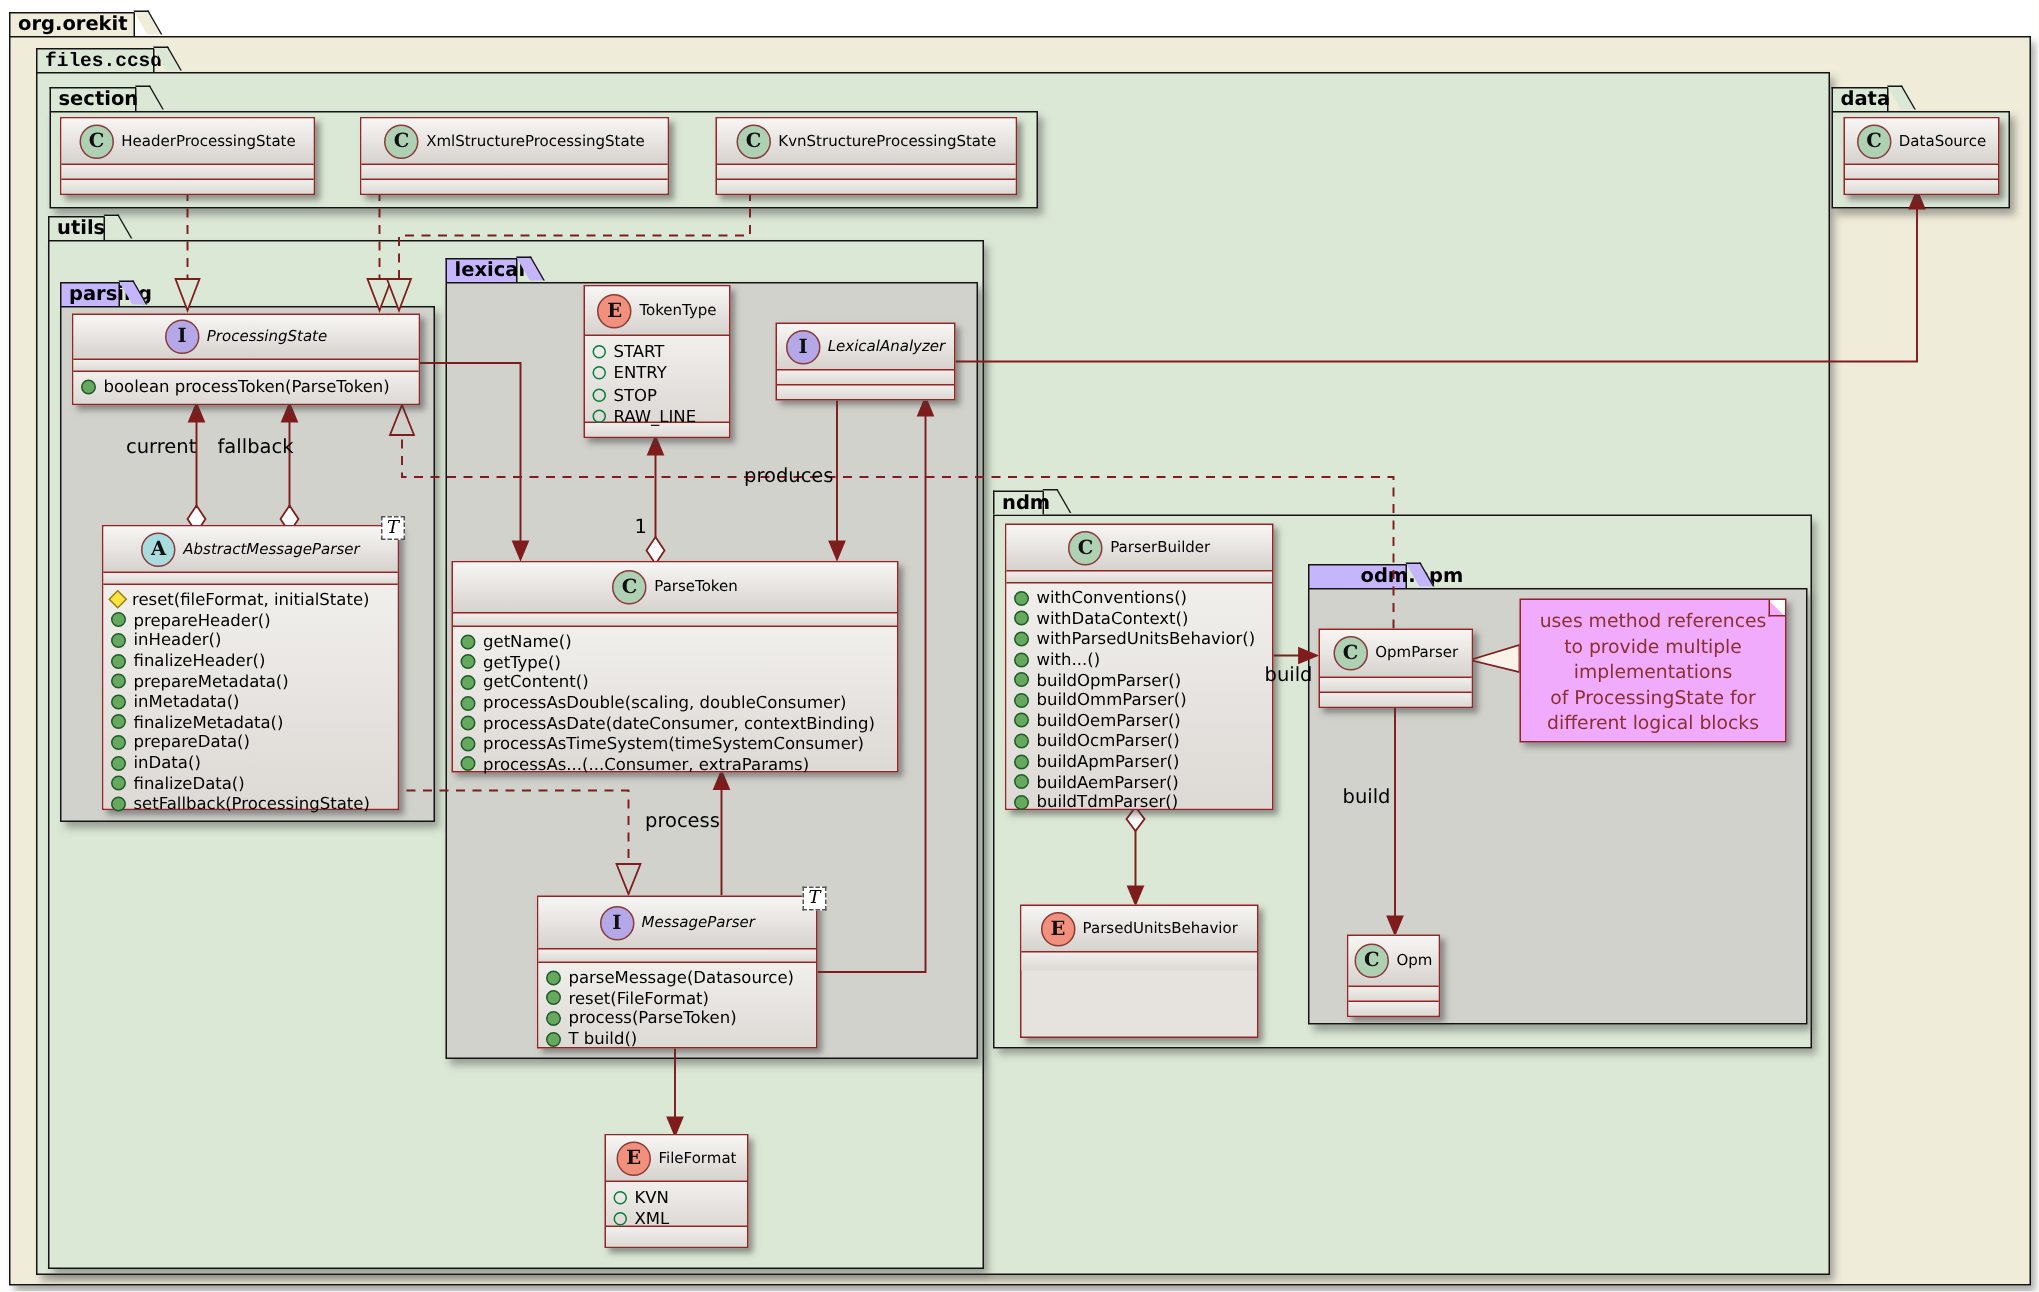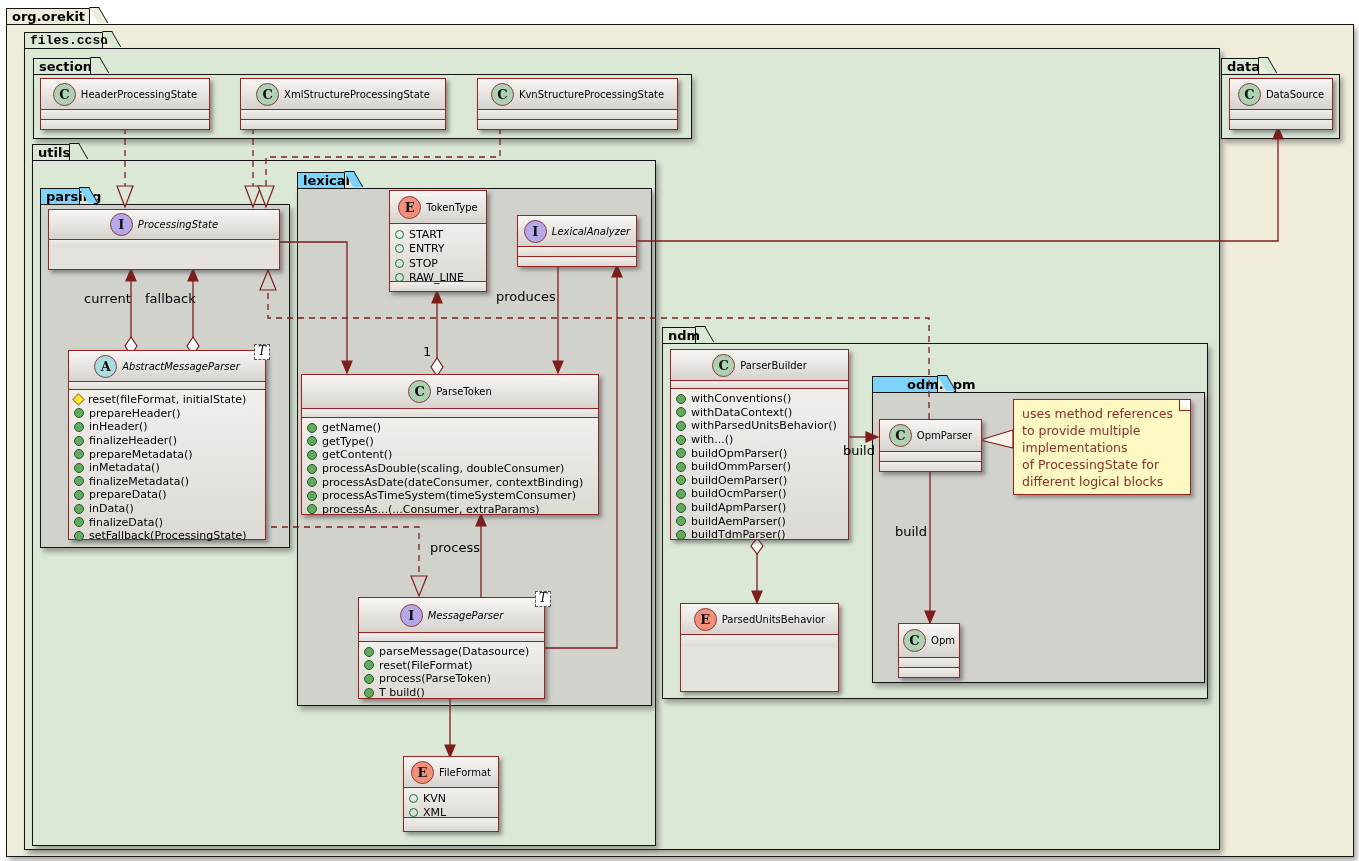--- a/index.html
+++ b/index.html
@@ -5,21 +5,21 @@
   html,body{margin:0;padding:0;background:#ffffff;font-family:"DejaVu Sans",sans-serif;}
   #canvas{position:relative;width:1359px;height:861px;background:#ffffff;overflow:hidden;}
 
   
   .pkg{position:absolute;border:1.6px solid #141414;box-shadow:3px 4px 5px rgba(70,70,70,.45);}
   .pkg.green{background:#dce8d6;}
   .pkg.cream{background:#efecd9;}
   .pkg.gray{background:#d2d2cd;}
   .tab{position:absolute;box-sizing:border-box;border:1.6px solid #141414;border-bottom:none;
        font-weight:bold;font-size:13px;line-height:15px;padding:0 4px 0 5px;color:#000;white-space:nowrap;}
-  .tab.green{background:#dce8d6;} .tab.cream{background:#efecd9;} .tab.gray{background:#7dd3fc;}
+  .tab.green{background:#dce8d6;} .tab.cream{background:#efecd9;} .tab.gray{background:#c4b5fd;}
   .tab::after{content:"";position:absolute;left:100%;top:-1.6px;width:9px;height:100%;
        background:inherit;border-top:1.6px solid #141414;border-right:1.6px solid #141414;
        transform:skewX(30deg);transform-origin:top left;}
 
   
   .cls{position:absolute;border:1.4px solid #952424;box-shadow:3px 3px 4px rgba(60,60,60,.5);
        background:#e6e2de;z-index:7;}
   .ctitle{display:flex;align-items:center;justify-content:center;gap:5px;
        background:linear-gradient(180deg,#f8f6f4,#d6d2ce);height:100%;}
   .crow{box-sizing:border-box;}
@@ -40,22 +40,22 @@
   .mi.protected{width:7px;height:7px;background:#ffe43f;border:1px solid #9a7d1f;transform:rotate(45deg);}
   .gtag{position:absolute;z-index:9;box-sizing:border-box;width:16px;height:16px;background:#fff;
        border:1.3px dashed #555;font-family:"DejaVu Serif",serif;font-style:italic;font-size:12px;
        text-align:center;line-height:13px;color:#000;}
 
   
   #edges{position:absolute;left:0;top:0;z-index:6;pointer-events:none;}
   .elabel{position:absolute;z-index:8;font-size:13px;color:#000;white-space:nowrap;}
 
   
-  .note{position:absolute;z-index:8;background:#fef9c3;border:1.2px solid #8f2626;
-        padding:5px 8px 4px 8px;box-shadow:3px 3px 4px rgba(60,60,60,.45);}
+  .note{position:absolute;z-index:8;background:#f0abfc;border:1.2px solid #8f2626;
+        padding:5px 8px 4px 8px;box-shadow:3px 3px 4px rgba(60,60,60,.45);text-align:center;}
   .note span{display:block;font-size:12.5px;line-height:17px;color:#8b2f2f;}
   .fold{position:absolute;top:0;right:0;width:0;height:0;
         border-left:11px solid transparent;border-top:11px solid #fff;}
   .fold-line{position:absolute;top:0;right:0;width:11px;height:11px;
         border-left:1.2px solid #8f2626;border-bottom:1.2px solid #8f2626;box-sizing:border-box;}
 </style>
 </head>
 <body>
 
 <div id="canvas">
@@ -134,21 +134,21 @@
       <polygon points="193,337 199,346 193,355 187,346" fill="#ffffff"></polygon>
       <polygon points="437,358 443,367 437,376 431,367" fill="#ffffff"></polygon>
       <polygon points="757,538 763,546 757,554 751,546" fill="#ffffff"></polygon>
 
       <polygon points="980,440 1013,430 1013,448" fill="#fbf3ea"></polygon>
     </g>
   </svg>
 
   <div class="elabel" style="left:84px;top:291px;">current</div>
   <div class="elabel" style="left:145px;top:291px;">fallback</div>
-  <div class="elabel" style="left:496px;top:289px;">produces</div>
+  <div class="elabel" style="left:496px;top:310px;">produces</div>
   <div class="elabel" style="left:423px;top:344px;">1</div>
   <div class="elabel" style="left:430px;top:540px;">process</div>
   <div class="elabel" style="left:843px;top:443px;">build</div>
   <div class="elabel" style="left:895px;top:524px;">build</div>
 
   <div class="cls" style="left:40px;top:78px;width:168px;height:50px;">
     <div class="crow" style="height:30px;">
         <div class="ctitle">
           <span class="ccircle k-C">C</span>
           <span class="cname">HeaderProcessingState</span>
@@ -189,20 +189,26 @@
   </div>
 
   <div class="cls" style="left:48px;top:209px;width:230px;height:59px;">
     <div class="crow" style="height:29px;">
         <div class="ctitle">
           <span class="ccircle k-I">I</span>
           <span class="cname it">ProcessingState</span>
         </div>
       </div>
     <div class="crow sep" style="height:8px;"></div>
+    <div class="crow sep members" style="height:22px;">
+        <div class="member">
+          <span class="mi public"></span>
+          <span class="mtext">boolean processToken(ParseToken)</span>
+        </div>
+      </div>
   </div>
 
   <div class="cls" style="left:68px;top:350px;width:196px;height:188px;">
     <div class="crow" style="height:30px;">
         <div class="ctitle">
           <span class="ccircle k-A">A</span>
           <span class="cname it">AbstractMessageParser</span>
         </div>
       </div>
     <div class="crow sep" style="height:8px;"></div>

